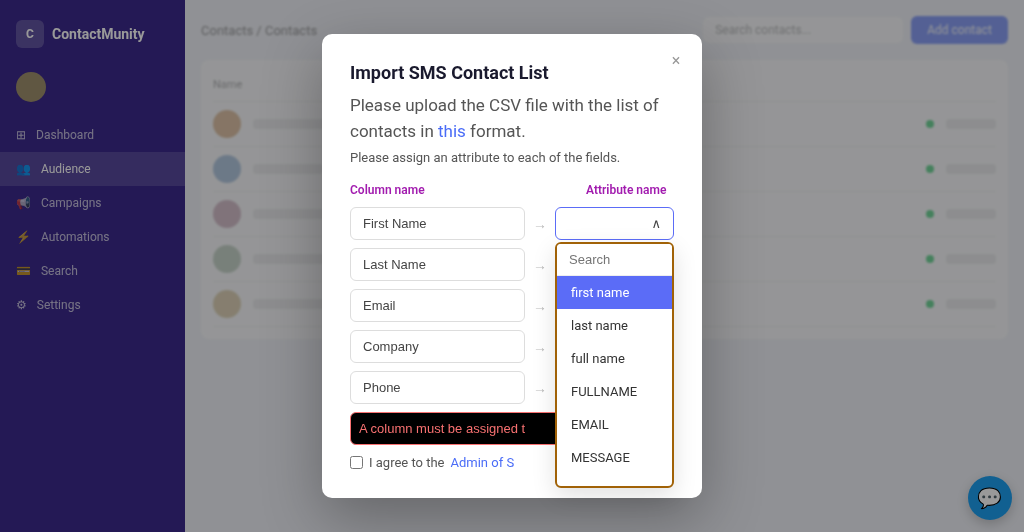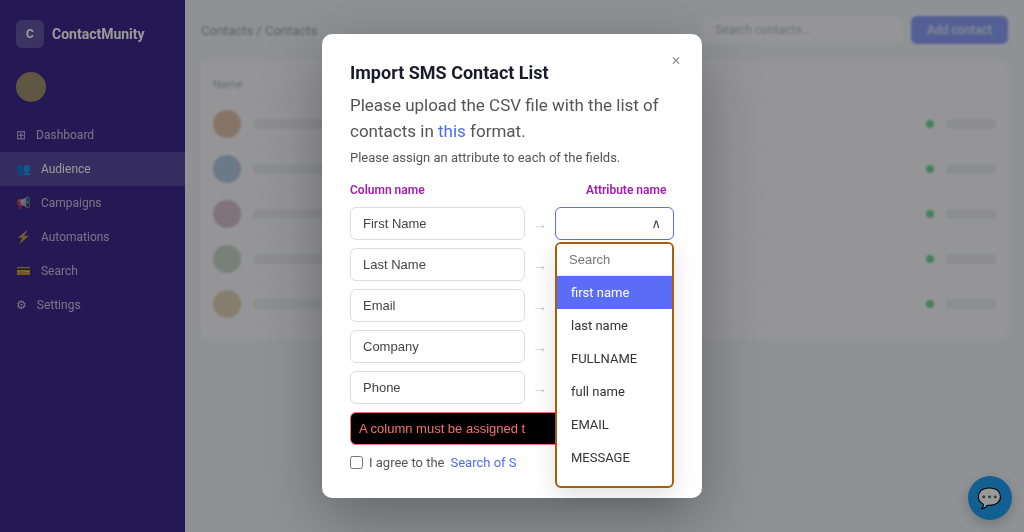--- a/index.html
+++ b/index.html
@@ -528,22 +528,22 @@
         <div class="first-attr-box">
           <span></span>
           <span>∧</span>
         </div>
 
         <div class="dropdown-panel">
           <input class="dropdown-search" type="text" value="" placeholder="Search" style="">
           <div class="dropdown-list">
             <div class="dropdown-item selected">first name</div>
             <div class="dropdown-item">last name</div>
+            <div class="dropdown-item">full name</div>
             <div class="dropdown-item">FULLNAME</div>
-            <div class="dropdown-item">full name</div>
             <div class="dropdown-item">EMAIL</div>
             <div class="dropdown-item">MESSAGE</div>
             <div class="dropdown-item">E</div>
 
           </div>
         </div>
       </div>
     </div>
 
     
@@ -594,20 +594,20 @@
       </div>
     </div>
 
     
     <input class="error-input" type="text" readonly="" value="A column must be assigned t" style="">
 
     
     <div class="agree-row">
       <input type="checkbox" style="">
       <span>I agree to the </span>
-        <a href="#">Search of S</a>
+        <a href="#">Admin of S</a>
     </div>
   </div>
 </div>
 
 <div class="chat-bubble">
   <span>💬</span>
 </div>
 
 </body></html>

